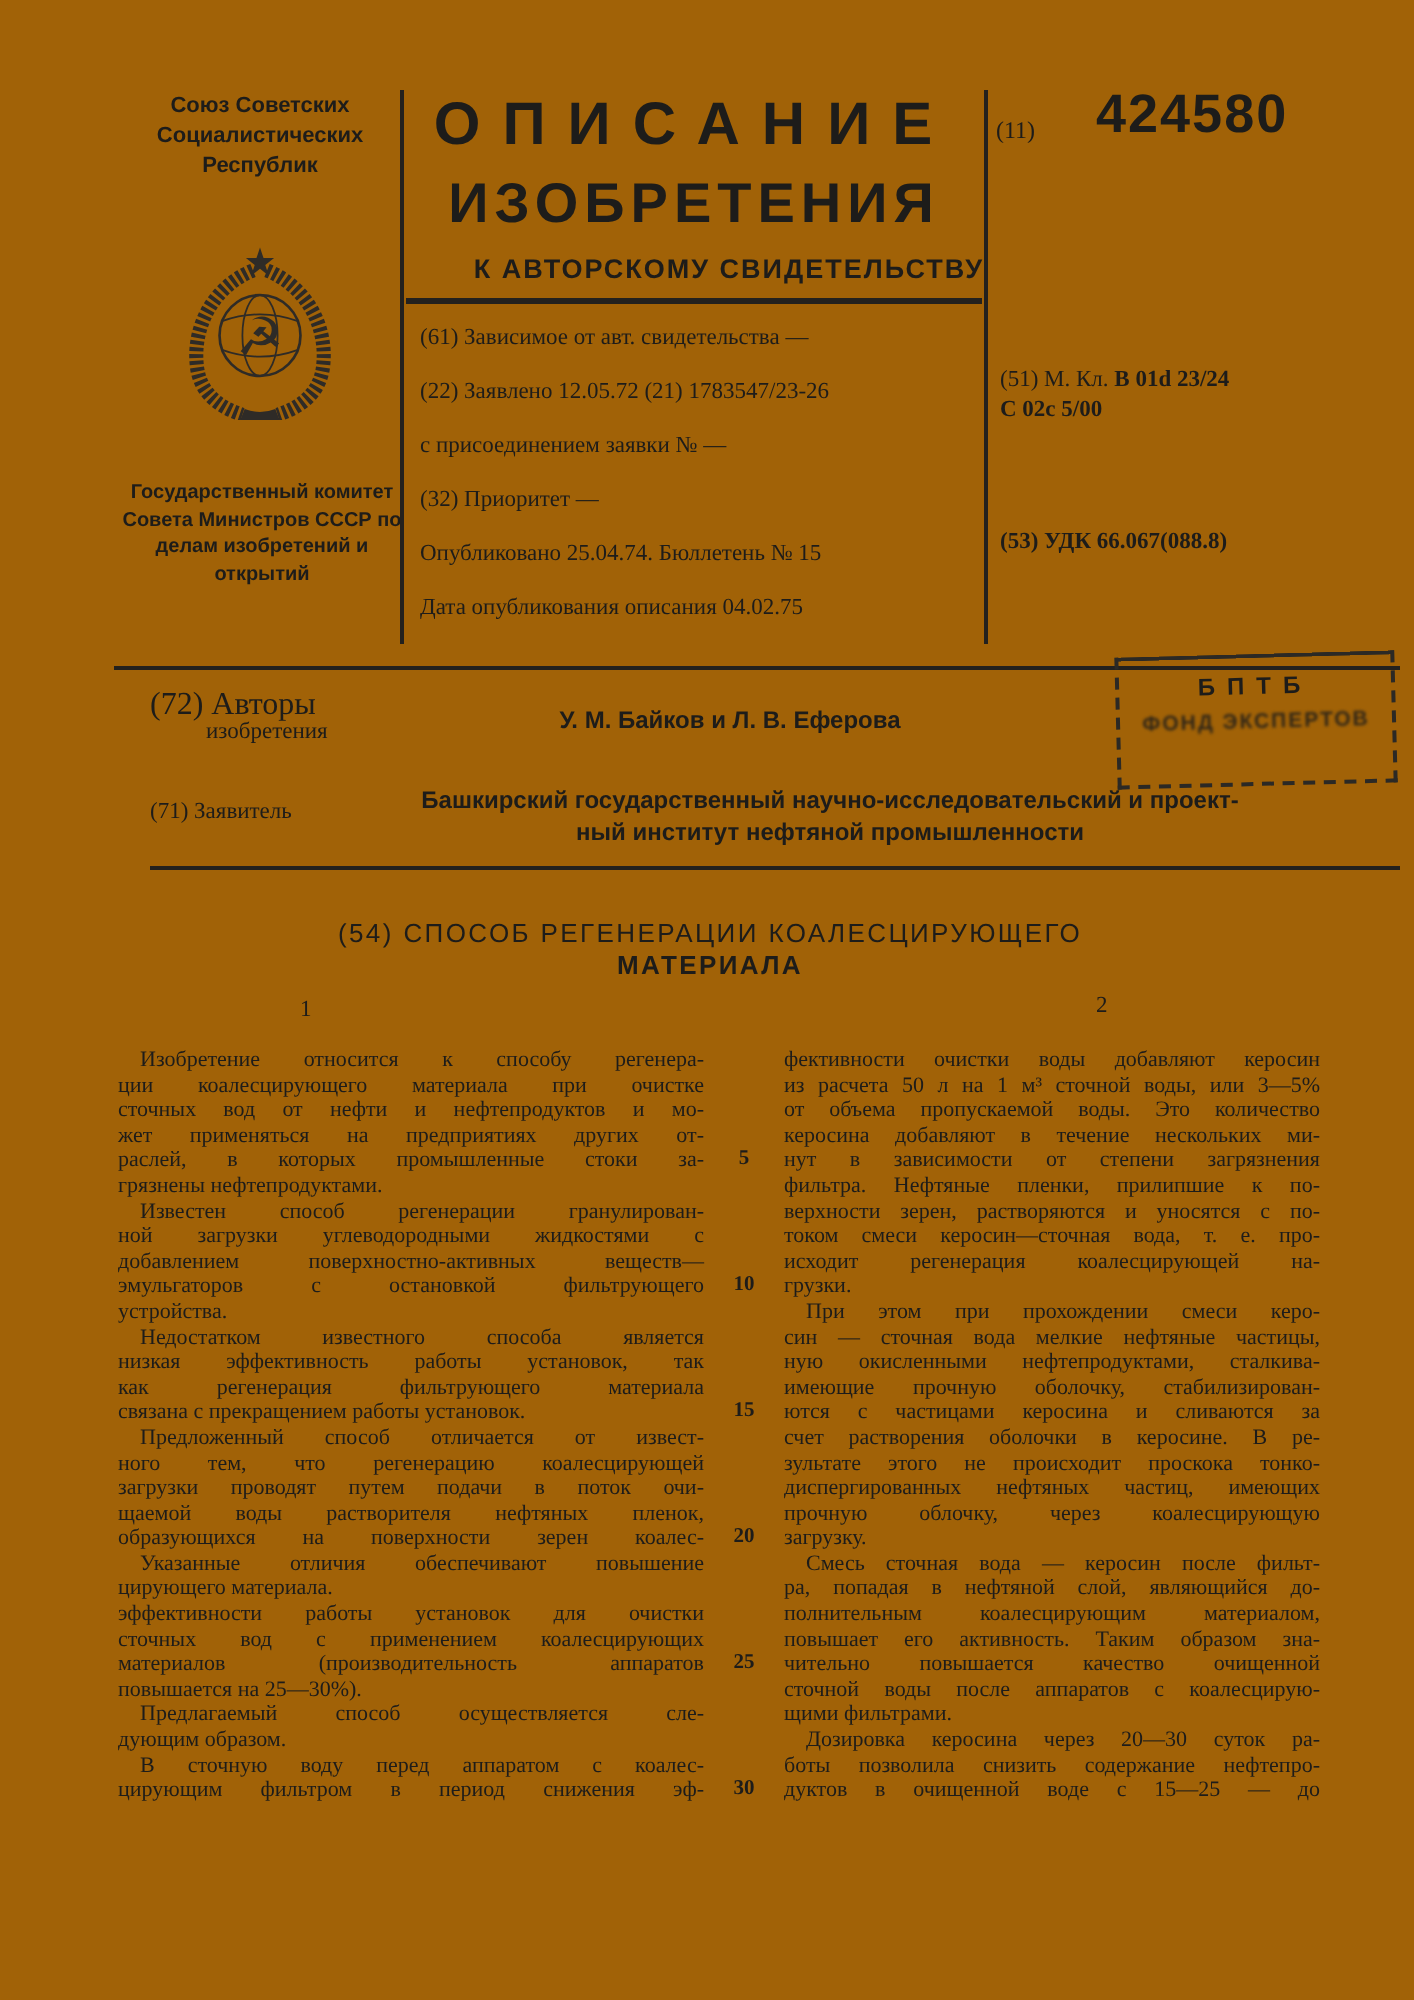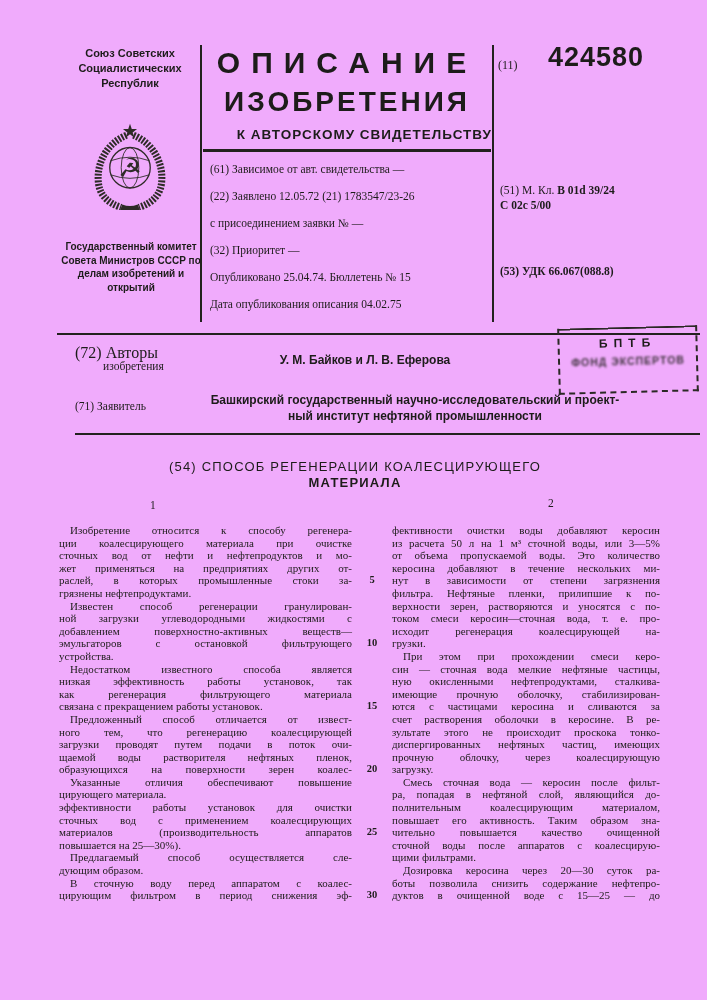--- a/index.html
+++ b/index.html
@@ -1,16 +1,16 @@
 <!DOCTYPE html>
 <html><head>
 <meta charset="utf-8">
 <style>
   html,body{margin:0;padding:0;background:#e8e6e0;}
-  .page{position:relative;width:707px;height:1000px;margin:0 auto;background:#f0abfc;
+  .page{position:relative;width:707px;height:1000px;margin:0 auto;background:#a16207;
         font-family:"Liberation Serif",serif;color:#1d1c1a;overflow:hidden;}
   .abs{position:absolute;}
   .vline{position:absolute;width:2px;background:#23211e;}
   .hline{position:absolute;height:2px;background:#23211e;}
   .country{left:55px;top:46px;width:150px;text-align:center;
            font-family:"Liberation Sans",sans-serif;font-weight:bold;font-size:11px;line-height:15px;}
   .emblem{left:86px;top:122px;width:88px;height:88px;}
   .committee{left:53px;top:240px;width:156px;text-align:center;
              font-family:"Liberation Sans",sans-serif;font-weight:bold;font-size:10px;line-height:13.5px;}
   .t1{left:202px;top:46px;width:290px;text-align:center;font-family:"Liberation Sans",sans-serif;
@@ -99,21 +99,21 @@
       <div class="field-line">с присоединением заявки № —</div>
       <div class="field-line">(32) Приоритет —</div>
       <div class="field-line">Опубликовано 25.04.74.  Бюллетень № 15</div>
       <div class="field-line">Дата опубликования описания 04.02.75</div>
     </div>
 
   <div class="abs pubnum-label">(11)</div>
   <div class="abs pubnum">424580</div>
   <div class="abs ipc">
     <span class="lbl">(51) М. Кл.</span>
-    <span>B 01d 39/24</span><br>
+    <span>B 01d 23/24</span><br>
     <span class="ipc2">С 02с 5/00</span>
   </div>
   <div class="abs udc">(53) УДК 66.067(088.8)</div>
 
   <div class="hline hr-main"></div>
 
   <div class="abs authors-lbl1">(72) Авторы</div>
   <div class="abs authors-lbl2">изобретения</div>
   <div class="abs authors-names">У. М. Байков и Л. В. Еферова</div>
 

